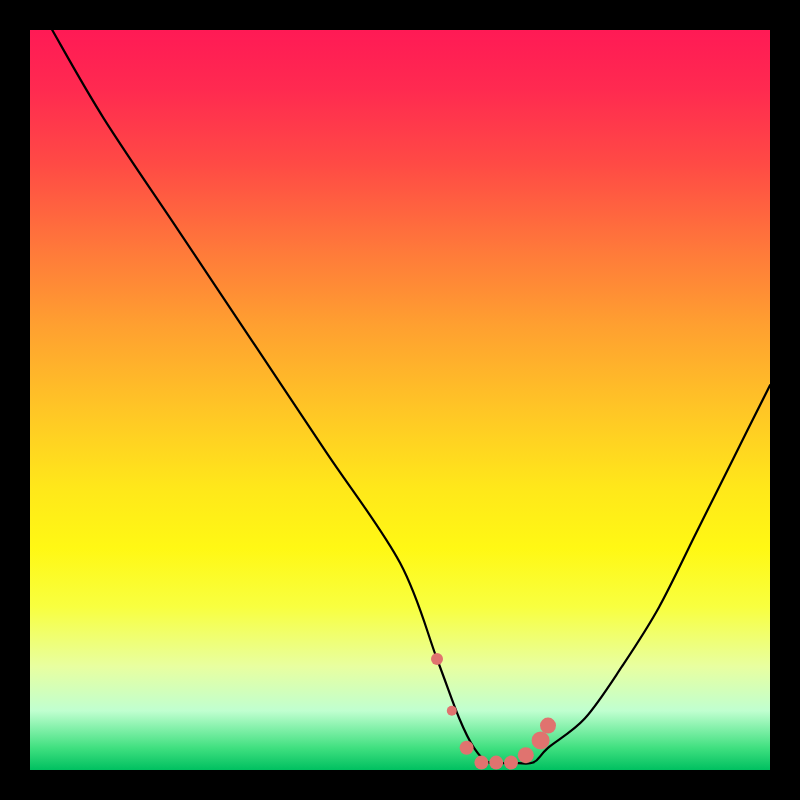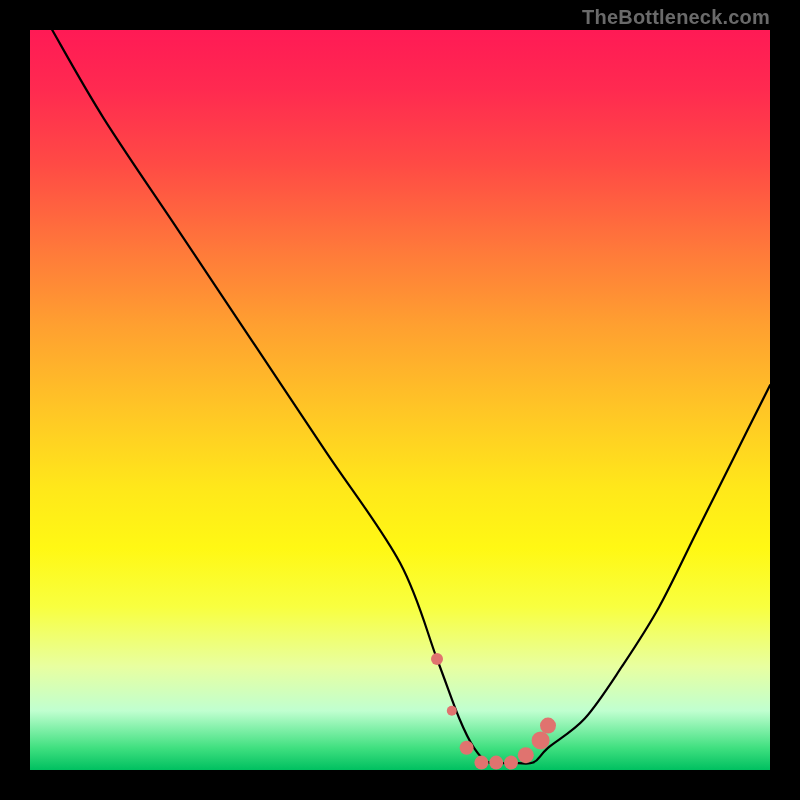--- a/index.html
+++ b/index.html
@@ -66,14 +66,13 @@
         <circle cx="436.6" cy="717.8" r="7" fill="#e0736f"></circle>
         <circle cx="451.4" cy="732.6" r="7" fill="#e0736f"></circle>
         <circle cx="466.2" cy="732.6" r="7" fill="#e0736f"></circle>
         <circle cx="481.0" cy="732.6" r="7" fill="#e0736f"></circle>
         <circle cx="495.8" cy="725.2" r="8" fill="#e0736f"></circle>
         <circle cx="510.6" cy="710.4" r="9" fill="#e0736f"></circle>
         <circle cx="518.0" cy="695.6" r="8" fill="#e0736f"></circle>
       </g>
   </svg>
 
-  <div class="watermark">TheBottleneck.com</div>
 </div>
 
 </body></html>

